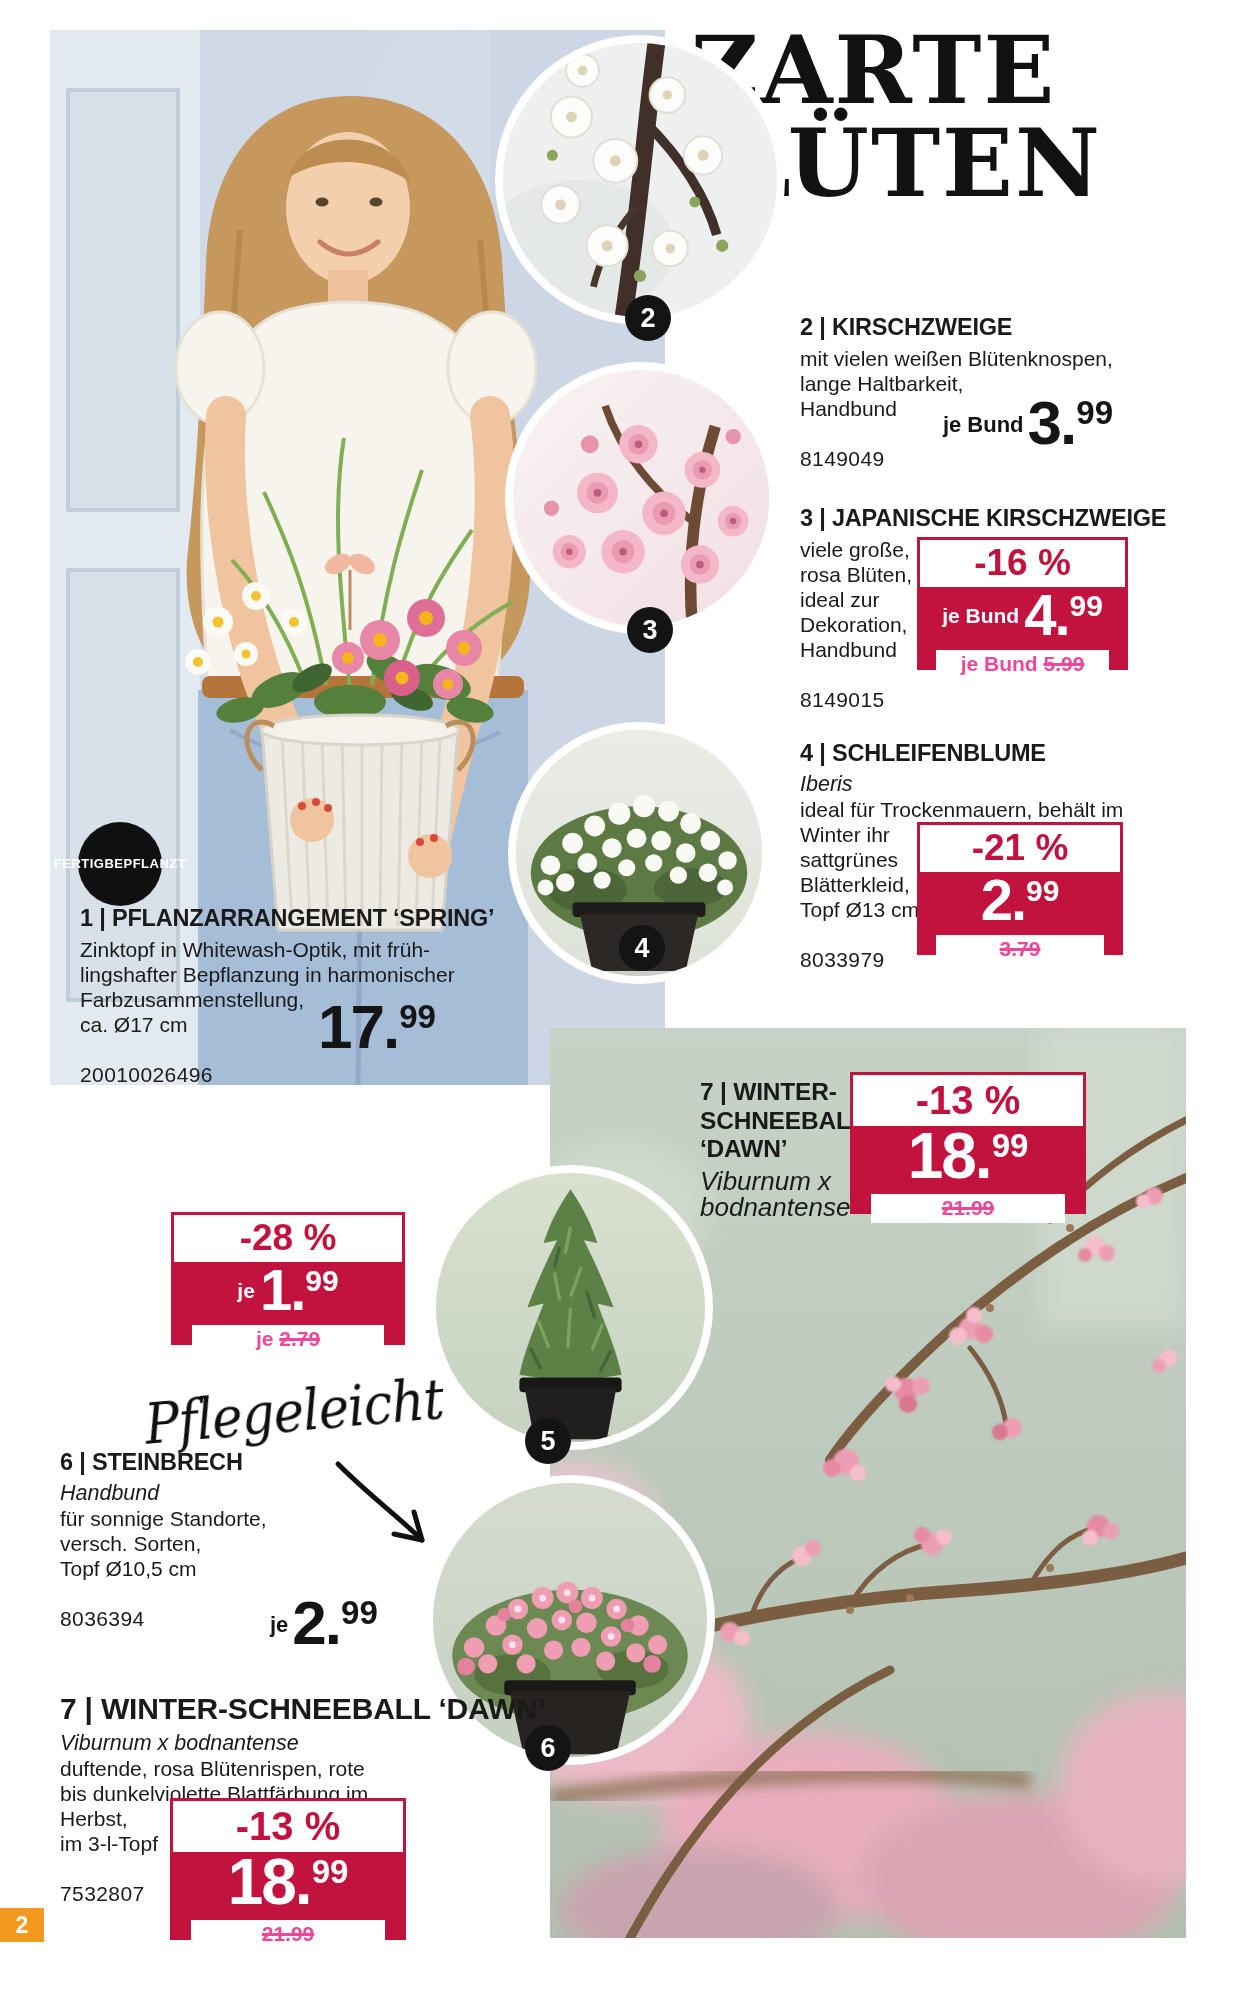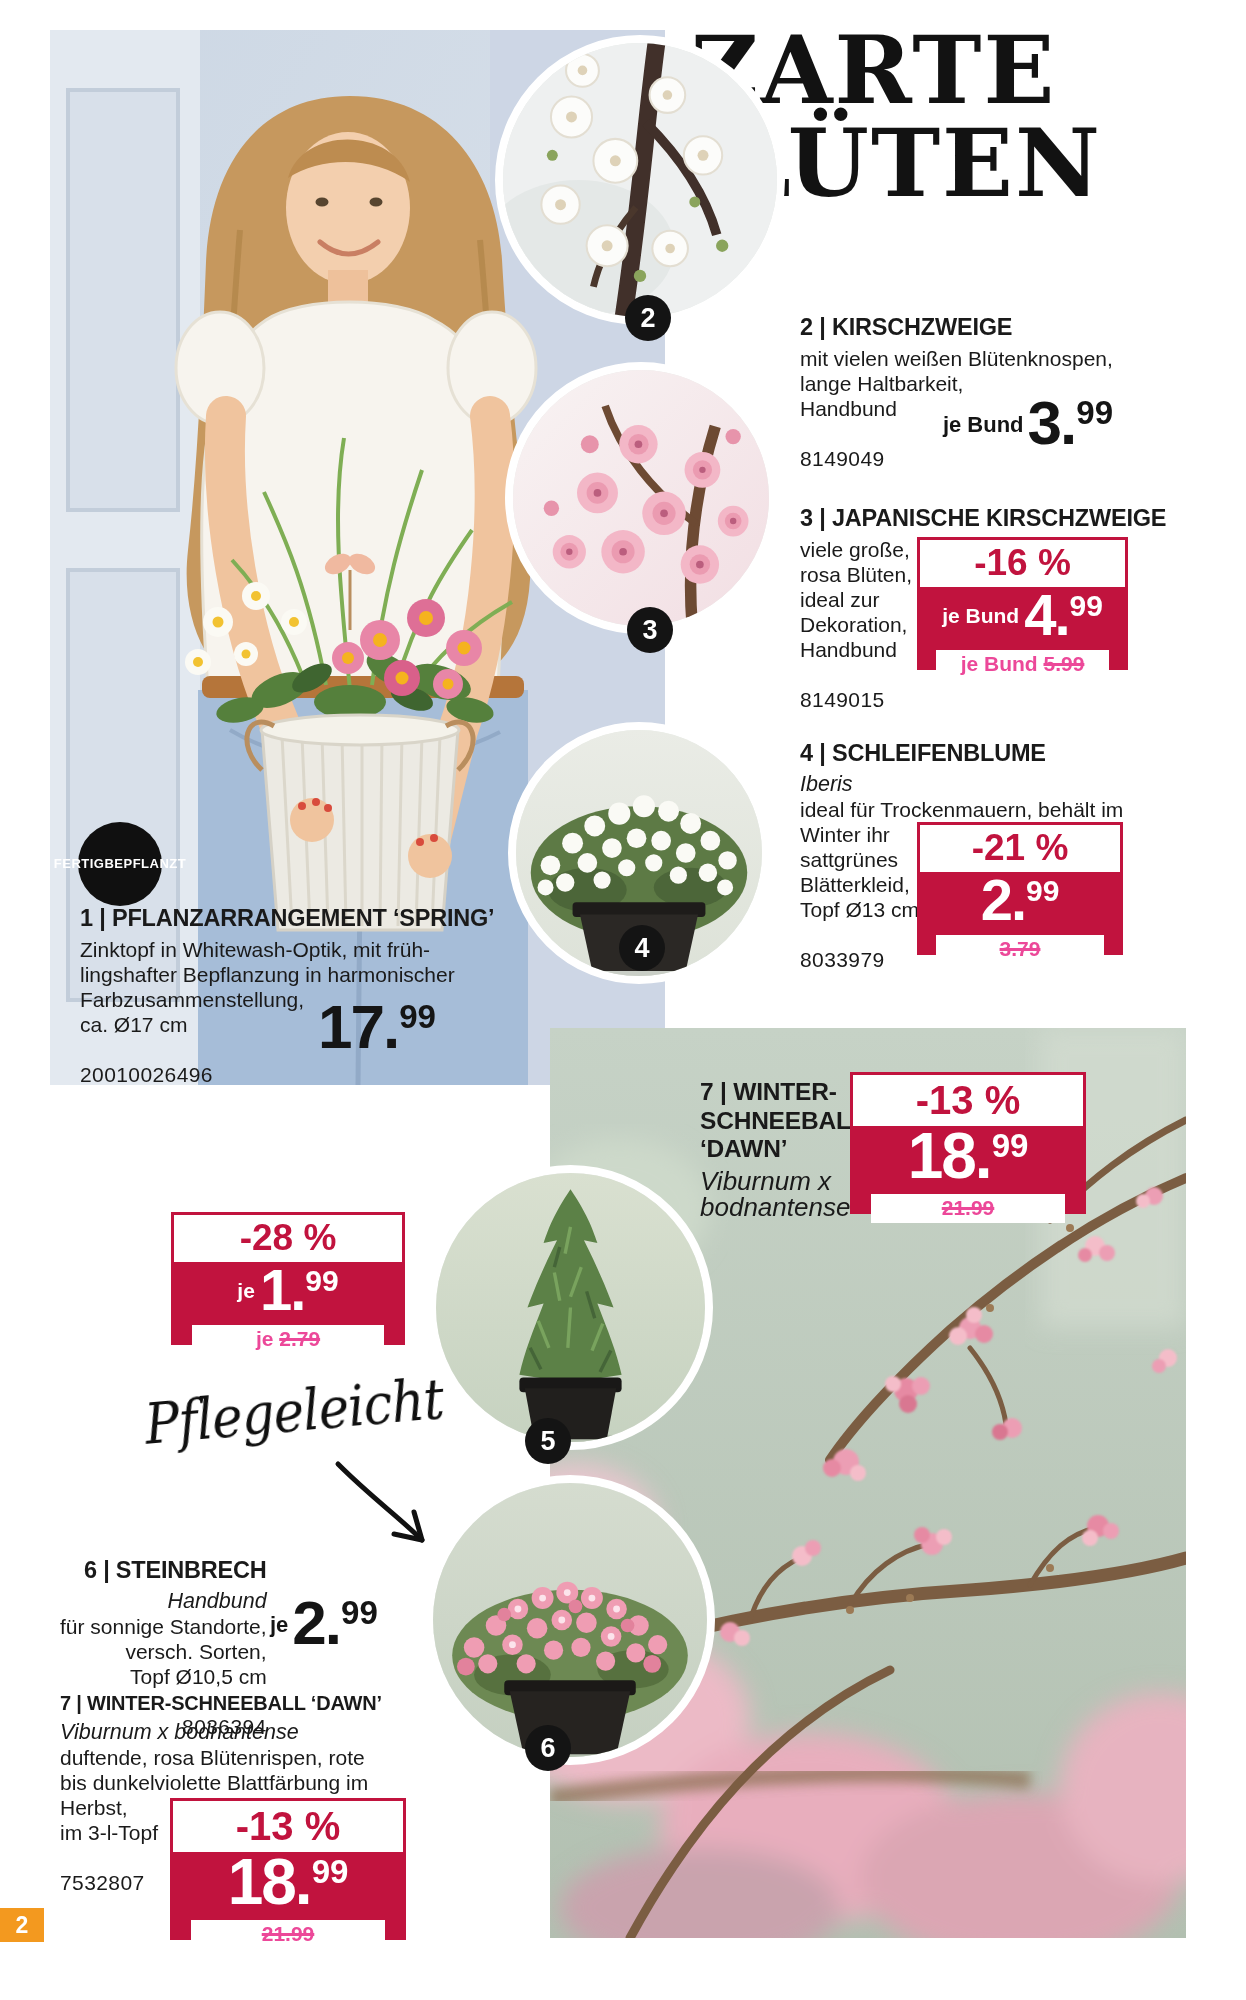--- a/index.html
+++ b/index.html
@@ -692,38 +692,38 @@
       <span>je </span><span class="strike">2.79</span>
     </div>
   </div>
 
   <div class="script-note">Pflegeleicht</div>
   <svg class="arrow-svg" width="104" height="98" viewBox="0 0 104 98">
     <path d="M8,6 C42,40 68,58 92,82" fill="none" stroke="#111" stroke-width="5" stroke-linecap="round"></path>
     <path d="M92,82 L64,76 M92,82 L84,54" fill="none" stroke="#111" stroke-width="5" stroke-linecap="round"></path>
   </svg>
 
-  <div class="pblock" style="left:60px;top:1557px;text-align:right;">
+  <div class="pblock" style="left:60px;top:1449px;">
     <div class="phead">6 | STEINBRECH</div>
     <div class="latin">Handbund</div>
     <div class="pdesc">
       <div>für sonnige Standorte,</div>
       <div>versch. Sorten,</div>
       <div>Topf Ø10,5 cm</div>
     </div>
     <div class="article">8036394</div>
   </div>
   <div class="bprice" style="left:270px;top:1598px;">
     <span class="unit">je</span>
     <span class="int">2.</span>
     <span class="cents">99</span>
   </div>
 
   <div class="pblock" style="left:60px;top:1692px;">
-    <div class="phead" style="font-size:20px;">7 | WINTER-SCHNEEBALL ‘DAWN’</div>
+    <div class="phead" style="font-size:30px;">7 | WINTER-SCHNEEBALL ‘DAWN’</div>
     <div class="latin">Viburnum x bodnantense</div>
     <div class="pdesc">
       <div>duftende, rosa Blütenrispen, rote</div>
       <div>bis dunkelviolette Blattfärbung im</div>
       <div>Herbst,</div>
       <div>im 3-l-Topf</div>
     </div>
     <div class="article">7532807</div>
   </div>
   <div class="promo big7" style="left:170px;top:1798px;width:230px;">

